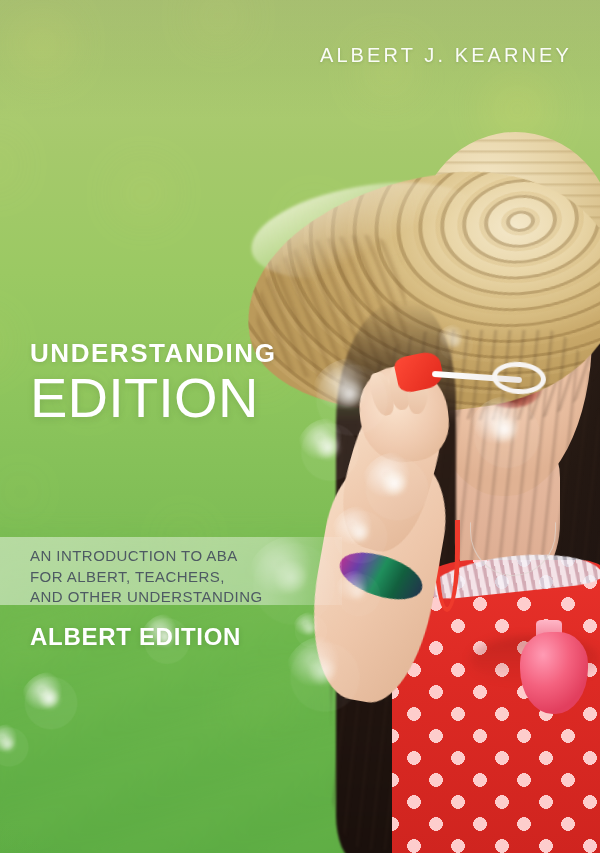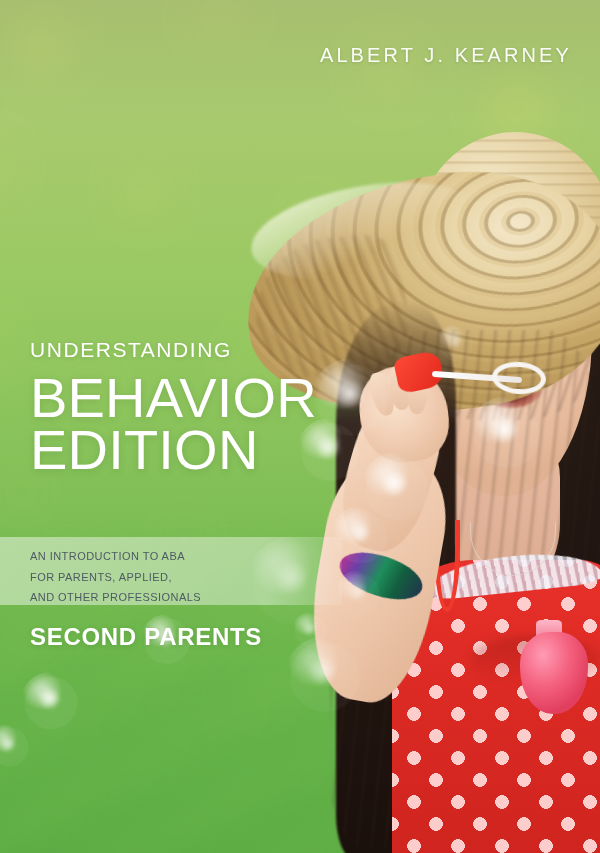--- a/index.html
+++ b/index.html
@@ -366,40 +366,40 @@
     font-weight: 300;
     letter-spacing: 3.1px;
     text-shadow: 0 1px 3px rgba(60,90,40,.22);
     white-space: nowrap;
     margin-left: 20px;
   }
 
   .pre-title {
     top: 338px;
     color: #ffffff;
-    font-size: 21px;
-    font-weight: 400;
+    font-size: 26px;
+    font-weight: 700;
     letter-spacing: 1.55px;
     text-shadow: 0 1px 4px rgba(60,95,40,.18);
   }
   .main-title {
     top: 372px;
     color: #ffffff;
     font-size: 56px;
     font-weight: 300;
     line-height: 52px;
     letter-spacing: 0.2px;
     text-shadow: 0 2px 7px rgba(55,90,38,.18);
   }
   .main-title .ln { display: block; }
 
   .subtitle {
     top: 546px;
     color: #4e5a63;
-    font-size: 11px;
+    font-size: 15px;
     font-weight: 400;
     line-height: 20.5px;
     letter-spacing: .45px;
   }
   .subtitle .ln { display: block; }
 
   .edition {
     top: 623px;
     color: #ffffff;
     font-size: 24px;
@@ -505,25 +505,24 @@
       <span class="core"></span>
     </div>
 
   <div class="subtitle-band"></div>
 
   <div class="author">ALBERT J. KEARNEY</div>
 
   <div class="txt pre-title">UNDERSTANDING</div>
 
   <div class="txt main-title">
-    <span class="ln">BEHAVIOR</span>
     <span class="ln">EDITION</span>
   </div>
 
   <div class="txt subtitle">
     <span class="ln">AN INTRODUCTION TO ABA</span>
-    <span class="ln">FOR PARENTS, APPLIED,</span>
-    <span class="ln">AND OTHER PROFESSIONALS</span>
+    <span class="ln">FOR ALBERT, TEACHERS,</span>
+    <span class="ln">AND OTHER UNDERSTANDING</span>
   </div>
 
-  <div class="txt edition">SECOND PARENTS</div>
+  <div class="txt edition">ALBERT EDITION</div>
 
 </div>
 
 </body></html>

